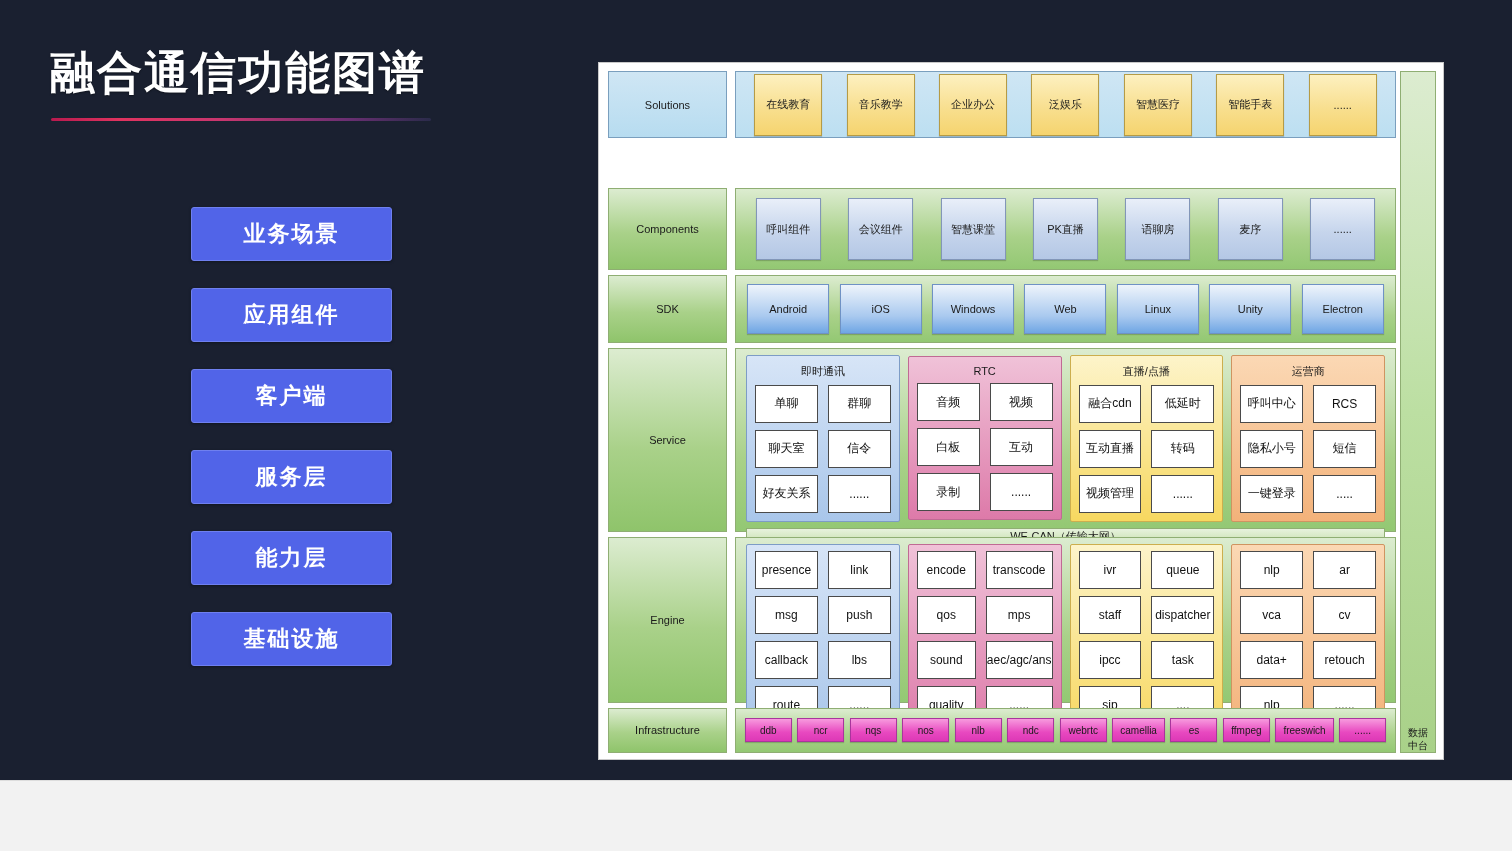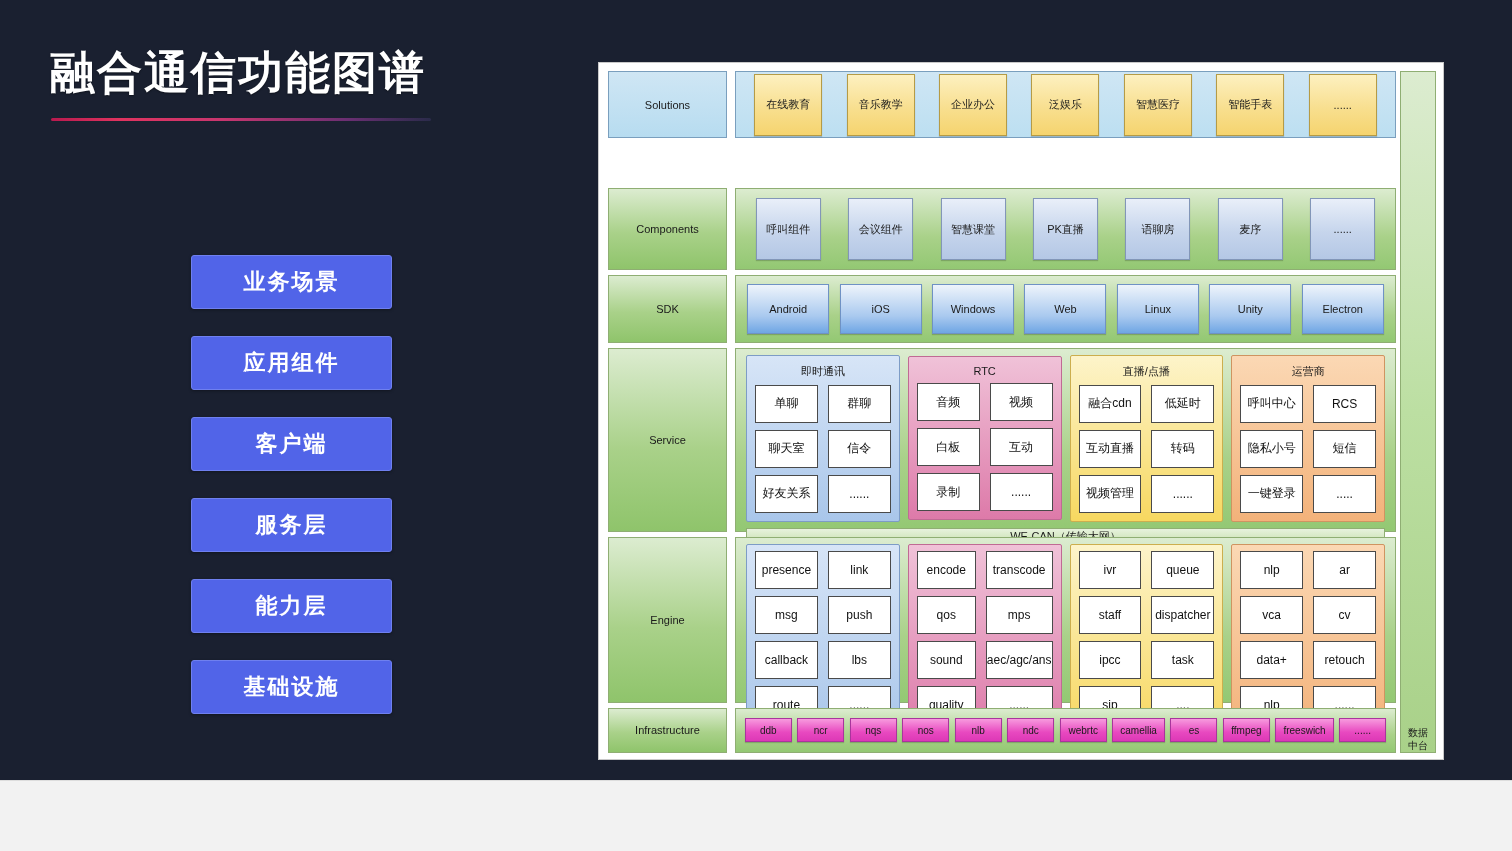--- a/index.html
+++ b/index.html
@@ -20,21 +20,21 @@
     letter-spacing: 2px; line-height: 1.15;
     text-shadow: 0 1px 2px rgba(0,0,0,.4);
   }
   #title-underline {
     position: absolute; left: 51px; top: 118px; width: 380px; height: 3px;
     background: linear-gradient(90deg,#b81a4e 0%,#e0335f 18%,#c8366e 45%,#6a2f72 78%,#2a2b4a 100%);
     border-radius: 2px;
   }
   #layer-buttons {
     position: absolute; left: 191px; top: 207px;
-    display: flex; flex-direction: column; gap: 27px; margin-top: 48px;
+    display: flex; flex-direction: column; gap: 27px;
   }
   .layer-btn {
     width: 201px; height: 54px;
     background: #5164e8;
     border: 1px solid #6f80ef;
     border-radius: 3px;
     display: flex; align-items: center; justify-content: center;
     color: #ffffff; font-size: 22px; font-weight: 700; letter-spacing: 2px;
     box-shadow: 0 1px 3px rgba(0,0,0,.35);
   }

